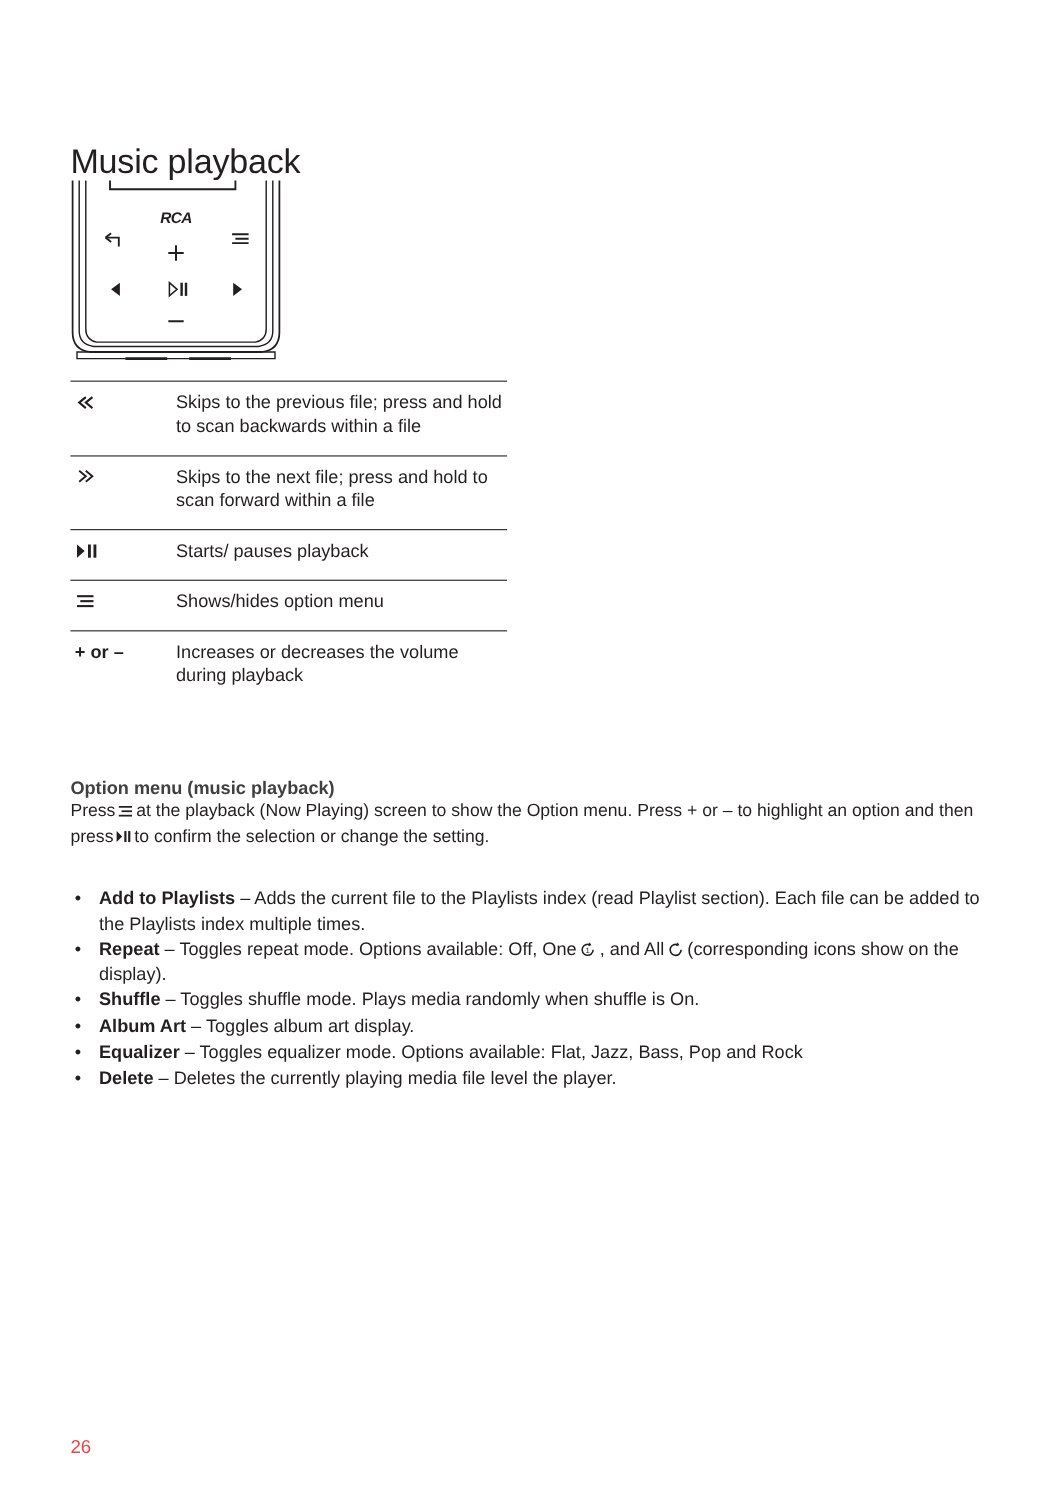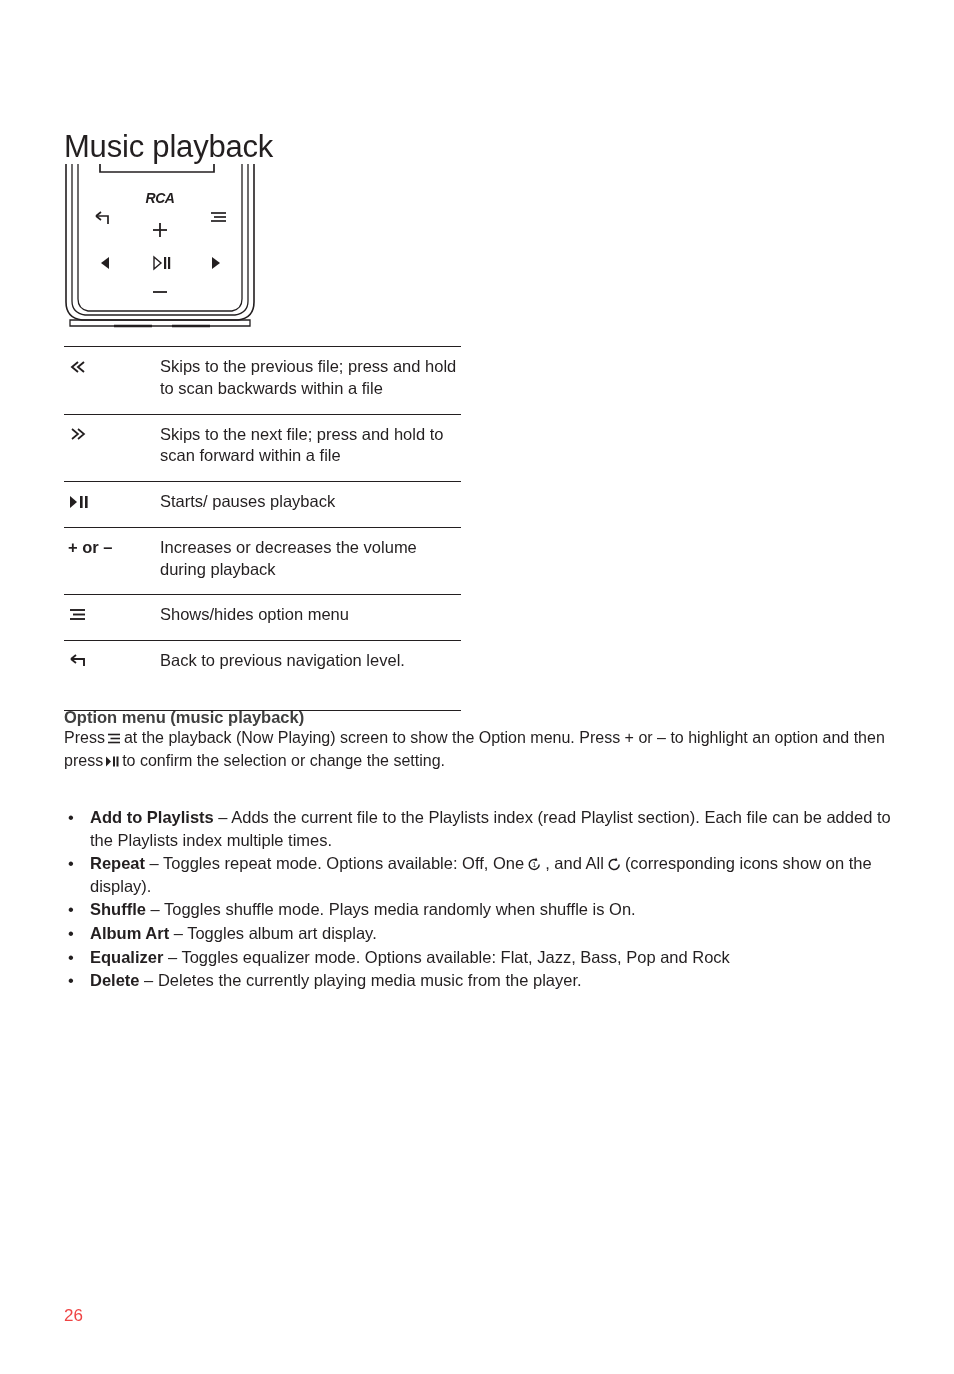--- a/index.html
+++ b/index.html
@@ -242,50 +242,38 @@
               <rect x="12" y="2" width="2.6" height="12" fill="#231f20"></rect>
               <rect x="17" y="2" width="2.6" height="12" fill="#231f20"></rect>
             </svg>
           </span>
         </td>
         <td class="key-cell-desc">Starts/ pauses playback</td>
       </tr>
 
       <tr>
         <td class="key-cell-icon">
-          <span style="font-size:16.5px;font-weight:bold;color:#231f20;">+ or –</span>
-        </td>
-        <td class="key-cell-desc">Increases or decreases the volume during playback</td>
-      </tr>
-
-      <tr>
-        <td class="key-cell-icon">
           <span class="ic" style="width:20px;height:16px;">
             <svg width="20" height="16" viewBox="0 0 20 16">
               <path d="M2 3 L17 3" stroke="#231f20" stroke-width="1.9"></path>
               <path d="M5 7.5 L17 7.5" stroke="#231f20" stroke-width="1.9"></path>
               <path d="M2 12 L17 12" stroke="#231f20" stroke-width="1.9"></path>
             </svg>
           </span>
         </td>
         <td class="key-cell-desc">Shows/hides option menu</td>
       </tr>
 
-      <tr class="last-rule">
-        <td class="key-cell-icon" style="padding-bottom:38px !important;">
-          <span class="ic" style="width:22px;height:16px;">
-            <svg width="22" height="16" viewBox="0 0 22 16">
-              <path d="M3 6 L16 6 L16 13" stroke="#231f20" stroke-width="1.9" fill="none"></path>
-              <path d="M3 6 L8 2" stroke="#231f20" stroke-width="1.9" fill="none"></path>
-              <path d="M3 6 L8 10" stroke="#231f20" stroke-width="1.9" fill="none"></path>
-            </svg>
-          </span>
-        </td>
-        <td class="key-cell-desc" style="padding-bottom:38px !important;">Back to previous navigation level.</td>
-      </tr>
+      <tr>
+        <td class="key-cell-icon">
+          <span style="font-size:16.5px;font-weight:bold;color:#231f20;">+ or –</span>
+        </td>
+        <td class="key-cell-desc">Increases or decreases the volume during playback</td>
+      </tr>
+
     </tbody>
   </table>
 
   <div class="section-head">Option menu (music playback)</div>
 
   <div class="para para-1">
     <span>Press</span><span class="ic ic-menu">
       <svg width="15" height="12" viewBox="0 0 15 12">
         <path d="M1 1.5 L13 1.5" stroke="#231f20" stroke-width="1.6"></path>
         <path d="M3.5 5.5 L13 5.5" stroke="#231f20" stroke-width="1.6"></path>
@@ -334,20 +322,20 @@
       <b>Album Art</b><span> – Toggles album art display.</span>
     </div>
 
     <div class="bullet">
       <span class="dot">•</span>
       <b>Equalizer</b><span> – Toggles equalizer mode. Options available: Flat, Jazz, Bass, Pop and Rock</span>
     </div>
 
     <div class="bullet">
       <span class="dot">•</span>
-      <b>Delete</b><span> – Deletes the currently playing media music from the player.</span>
+      <b>Delete</b><span> – Deletes the currently playing media file level the player.</span>
     </div>
 
   </div>
 
   <div class="page-number">26</div>
 
 </div>
 
 </body></html>

